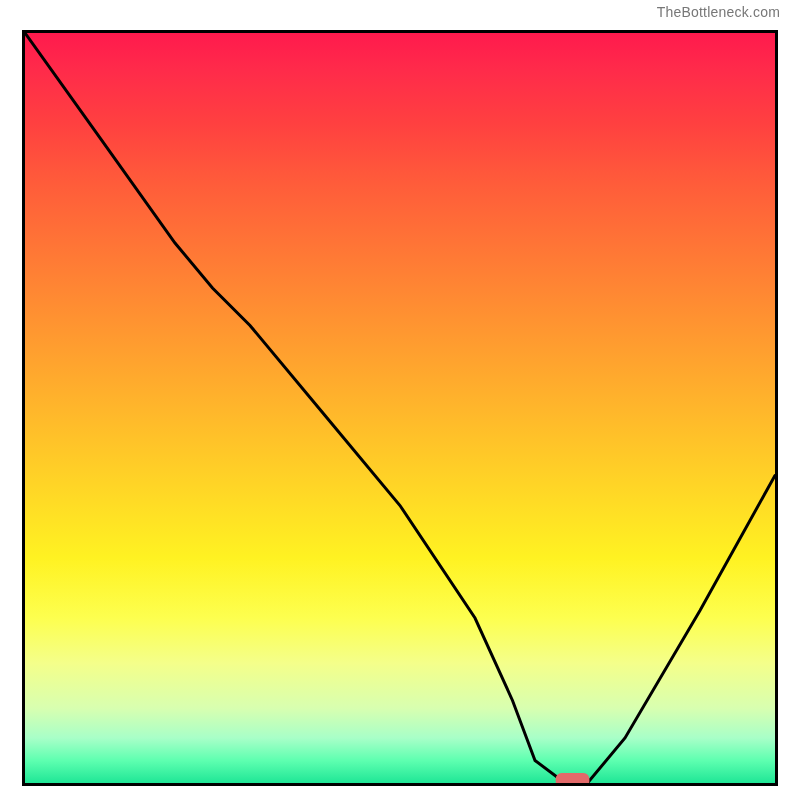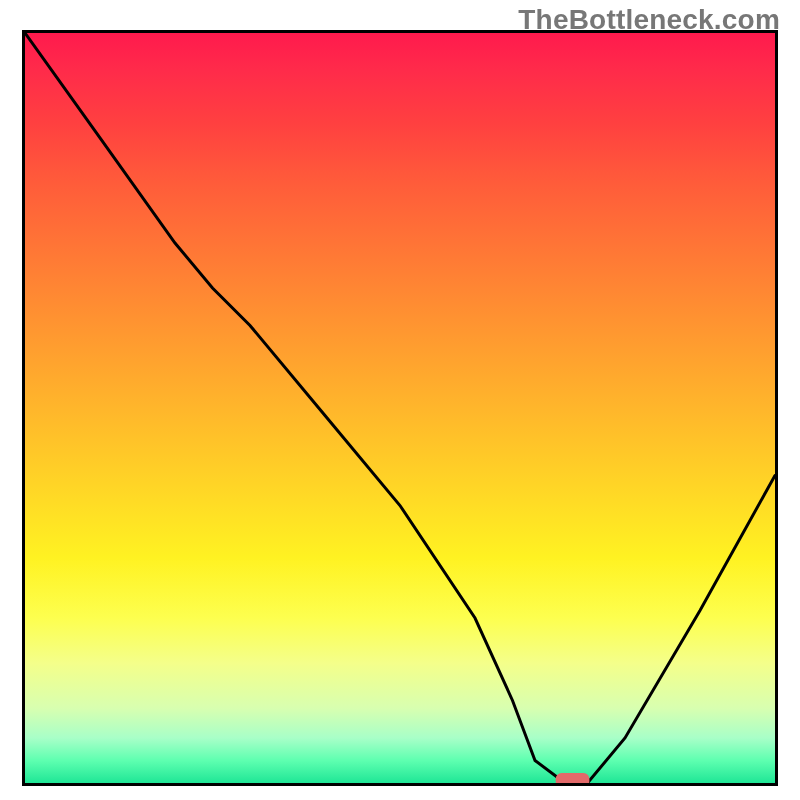--- a/index.html
+++ b/index.html
@@ -7,23 +7,23 @@
     width: 800px;
     height: 800px;
     background: #ffffff;
     position: relative;
     font-family: Arial, sans-serif;
   }
   .watermark {
     position: absolute;
     top: 4px;
     right: 20px;
-    font-size: 28px;
+    font-size: 14px;
     color: #777;
-    font-weight: bold;
+    font-weight: normal;
     letter-spacing: 0.2px;
   }
   .chart-container {
     position: absolute;
     left: 22px;
     top: 30px;
     width: 756px;
     height: 756px;
     border: 3px solid #000;
     overflow: hidden;

